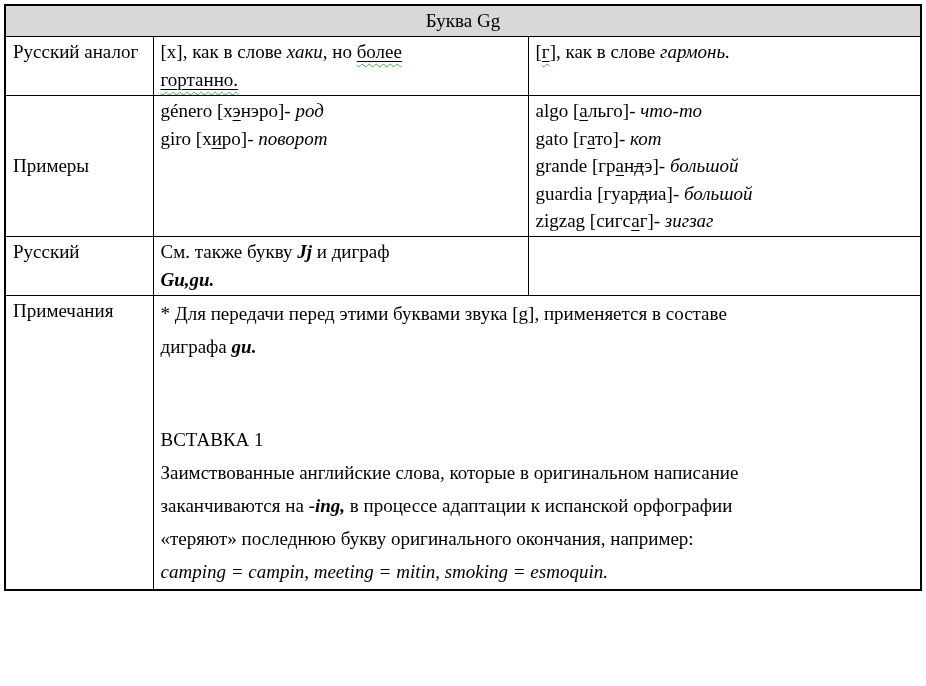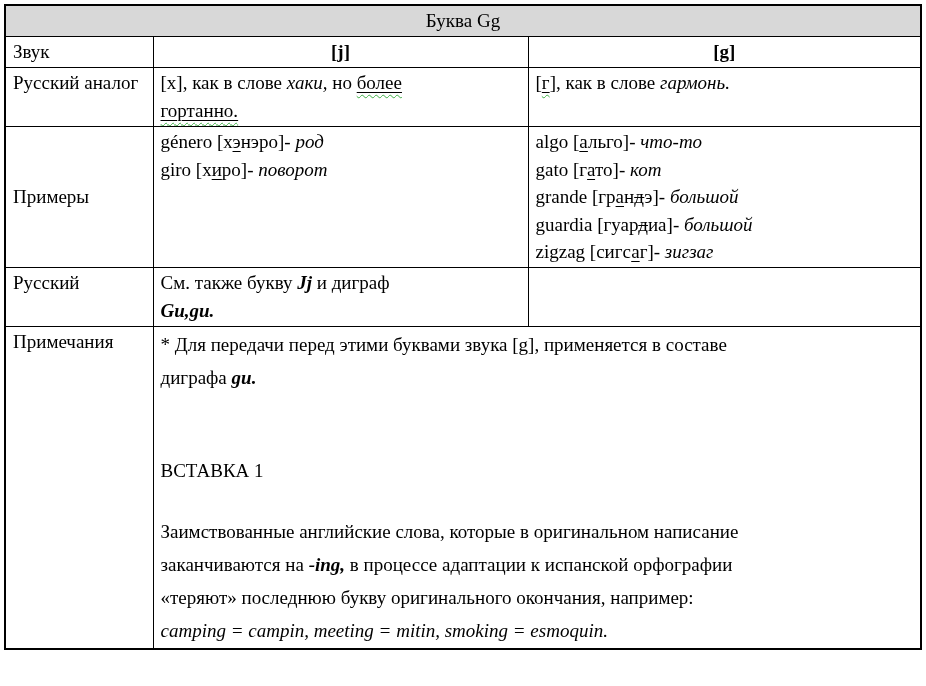--- a/index.html
+++ b/index.html
@@ -36,21 +36,21 @@
     background: var(--header-bg, #d8d8d8);
     text-align: center;
     line-height: 26px;
   }
   .center { text-align: center; }
   .bold   { font-weight: bold; }
   tr.r-examples td { line-height: 27.6px; }
   td.notes-cell { padding-top: 4px; }
   td.notes-cell p { margin: 0; line-height: 33px; }
   td.notes-cell p.p-first  { margin-bottom: 60px; font-family: Liberation Serif, serif; }
-  td.notes-cell p.p-insert { margin-bottom: 28px; }
+  td.notes-cell p.p-insert { }
   
   .run-i { font-style: italic; }
   .run-b { font-weight: bold; }
   .run-u {
     text-decoration: underline;
     text-decoration-thickness: 1px;
     text-underline-offset: 3px;
   }
   .run-k {
     text-decoration: line-through;
@@ -68,25 +68,20 @@
 
 <table class="gg">
   <colgroup>
     <col style="width:148px">
     <col style="width:375px">
     <col>
   </colgroup>
   <tbody>
     <tr style="height:28px">
       <td colspan="3" class="title-cell">Буква Gg</td>
-    </tr>
-    <tr style="height:29px">
-      <td>Звук</td>
-      <td class="center bold">[j]</td>
-      <td class="center bold">[g]</td>
     </tr>
     <tr style="height:58px">
       <td>Русский аналог</td>
       <td>[х], как в слове <span class="run-i">хаки,</span> но <span class="run-u"><span class="run-g">более</span></span><br><span class="run-u"><span class="run-g">гортанно.</span></span></td>
       <td>[<span class="run-u"><span class="run-g">г</span></span>], как в слове <span class="run-i">гармонь.</span></td>
     </tr>
     <tr class="r-examples" style="height:139px">
       <td style="vertical-align:middle">Примеры</td>
       <td>
           <div>género [х<span class="run-u">э</span>нэро]- <span class="run-i">род</span></div>

